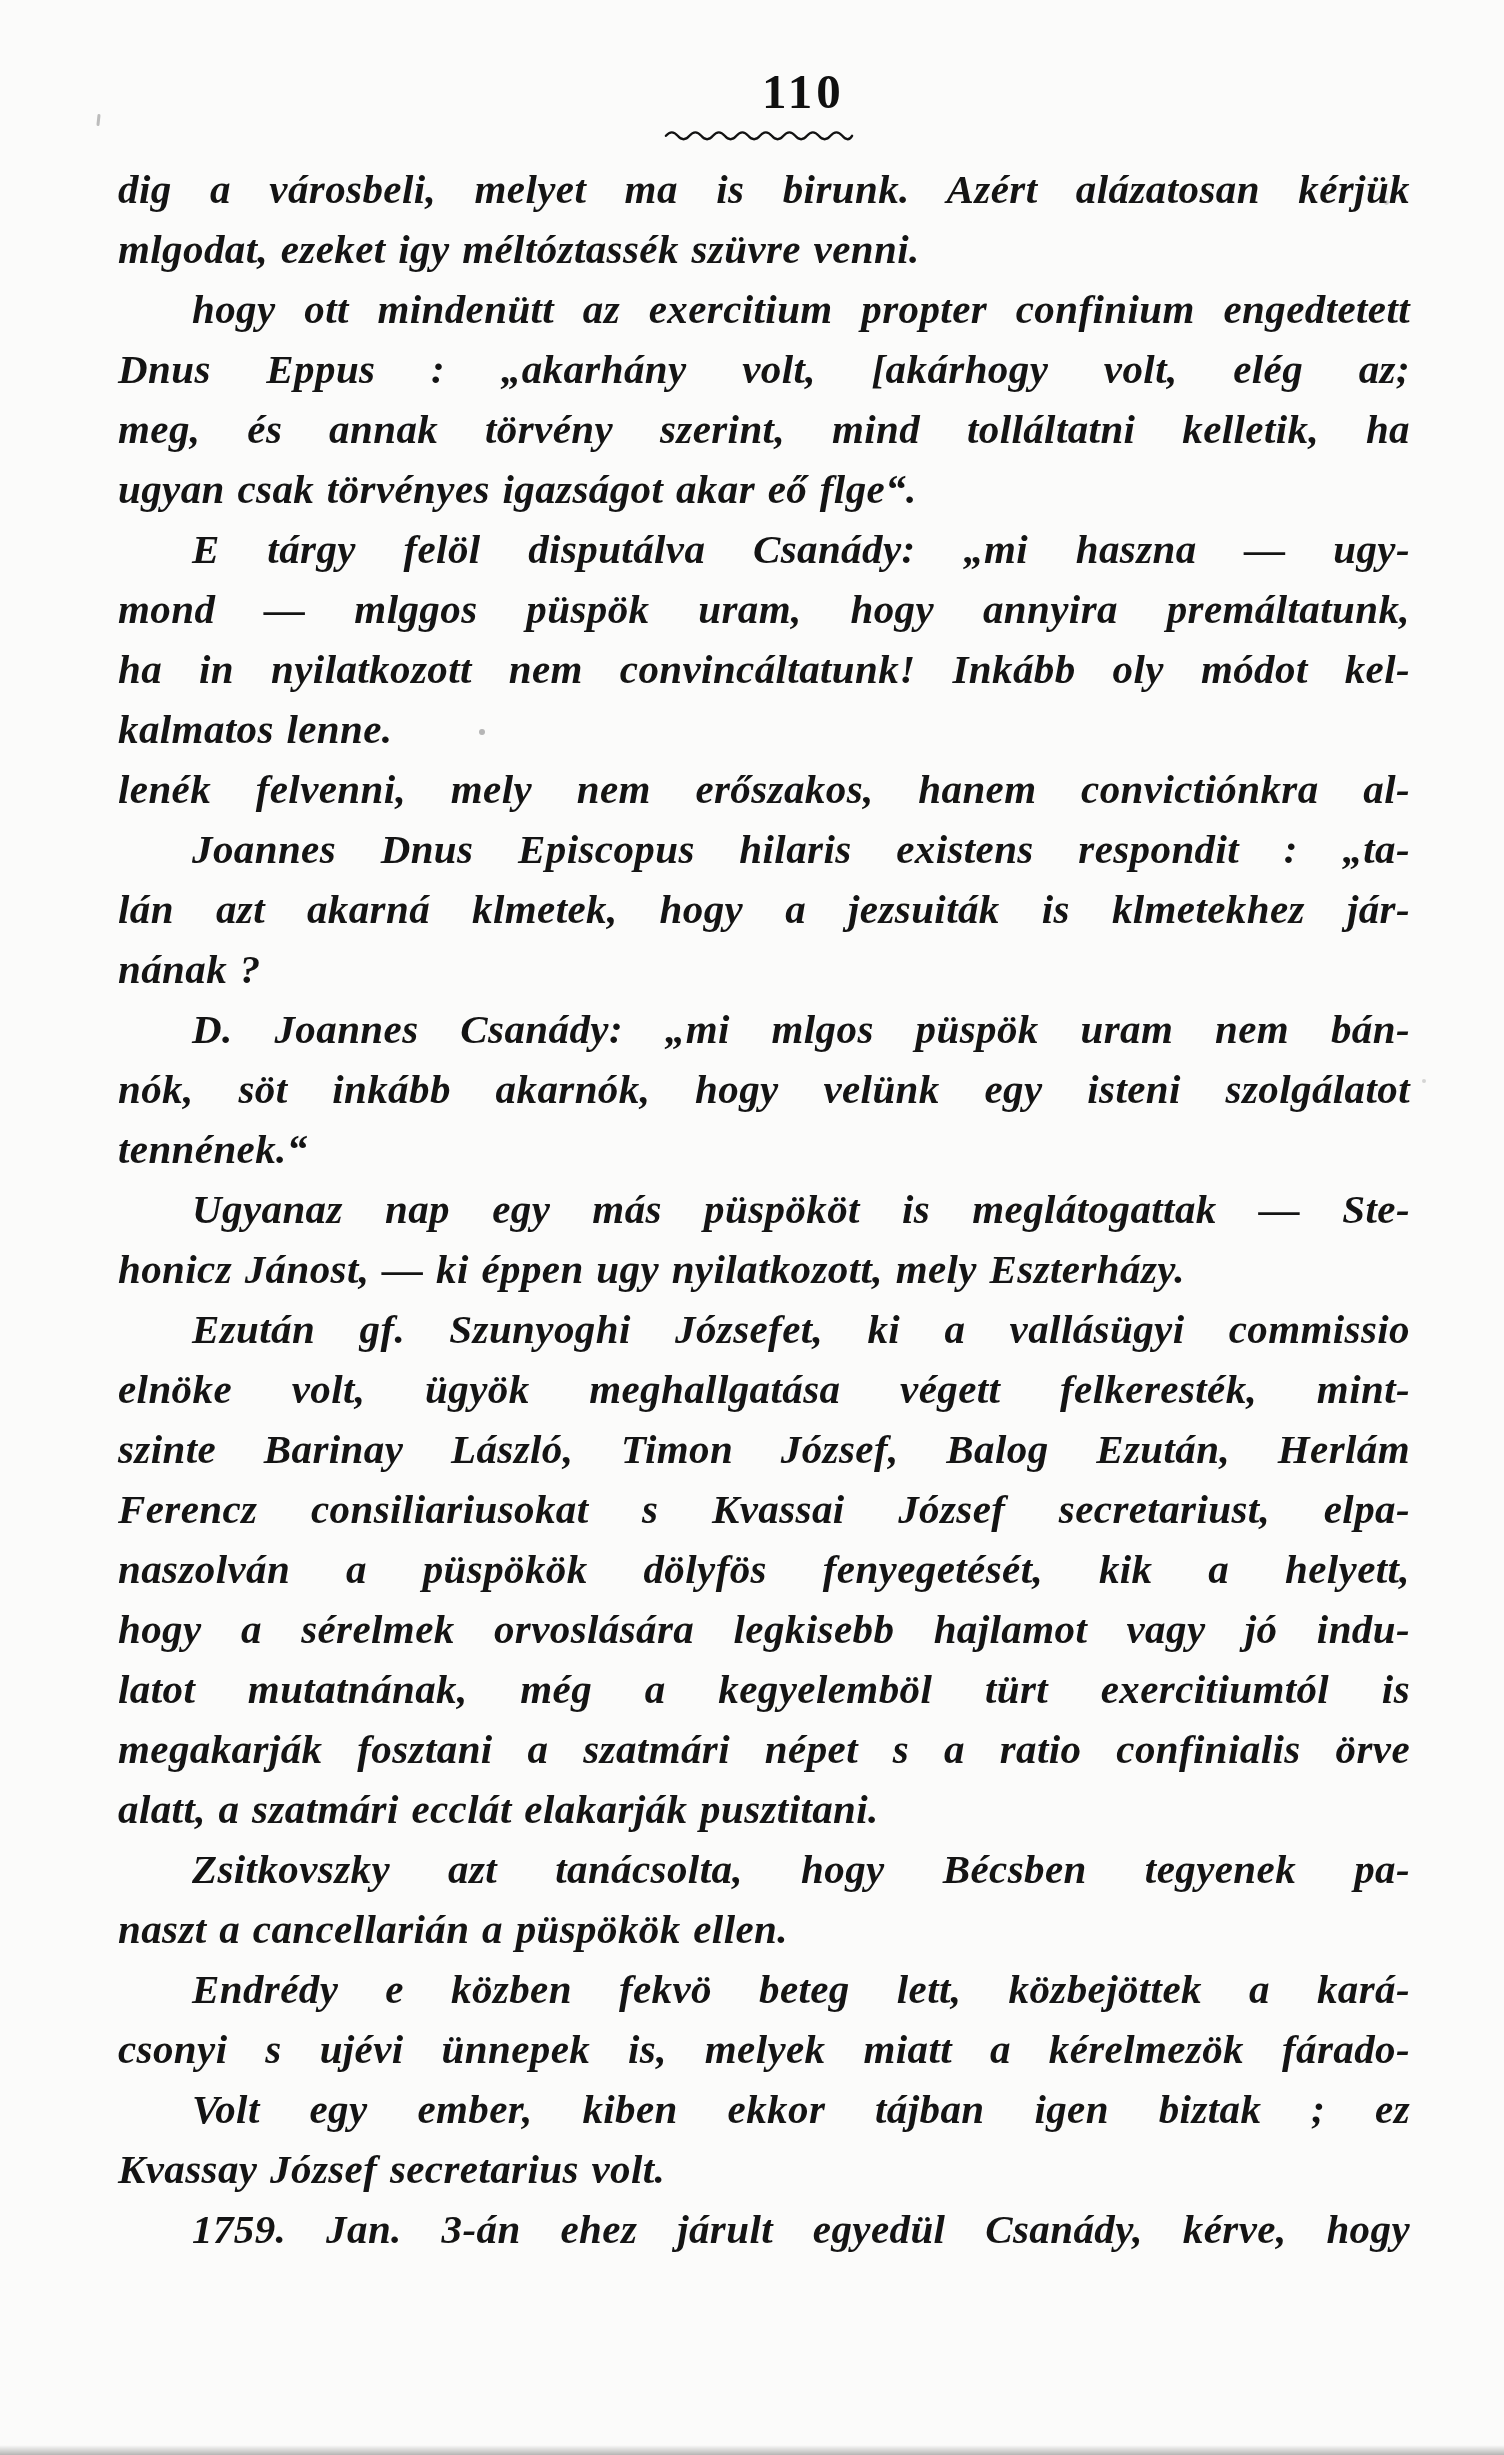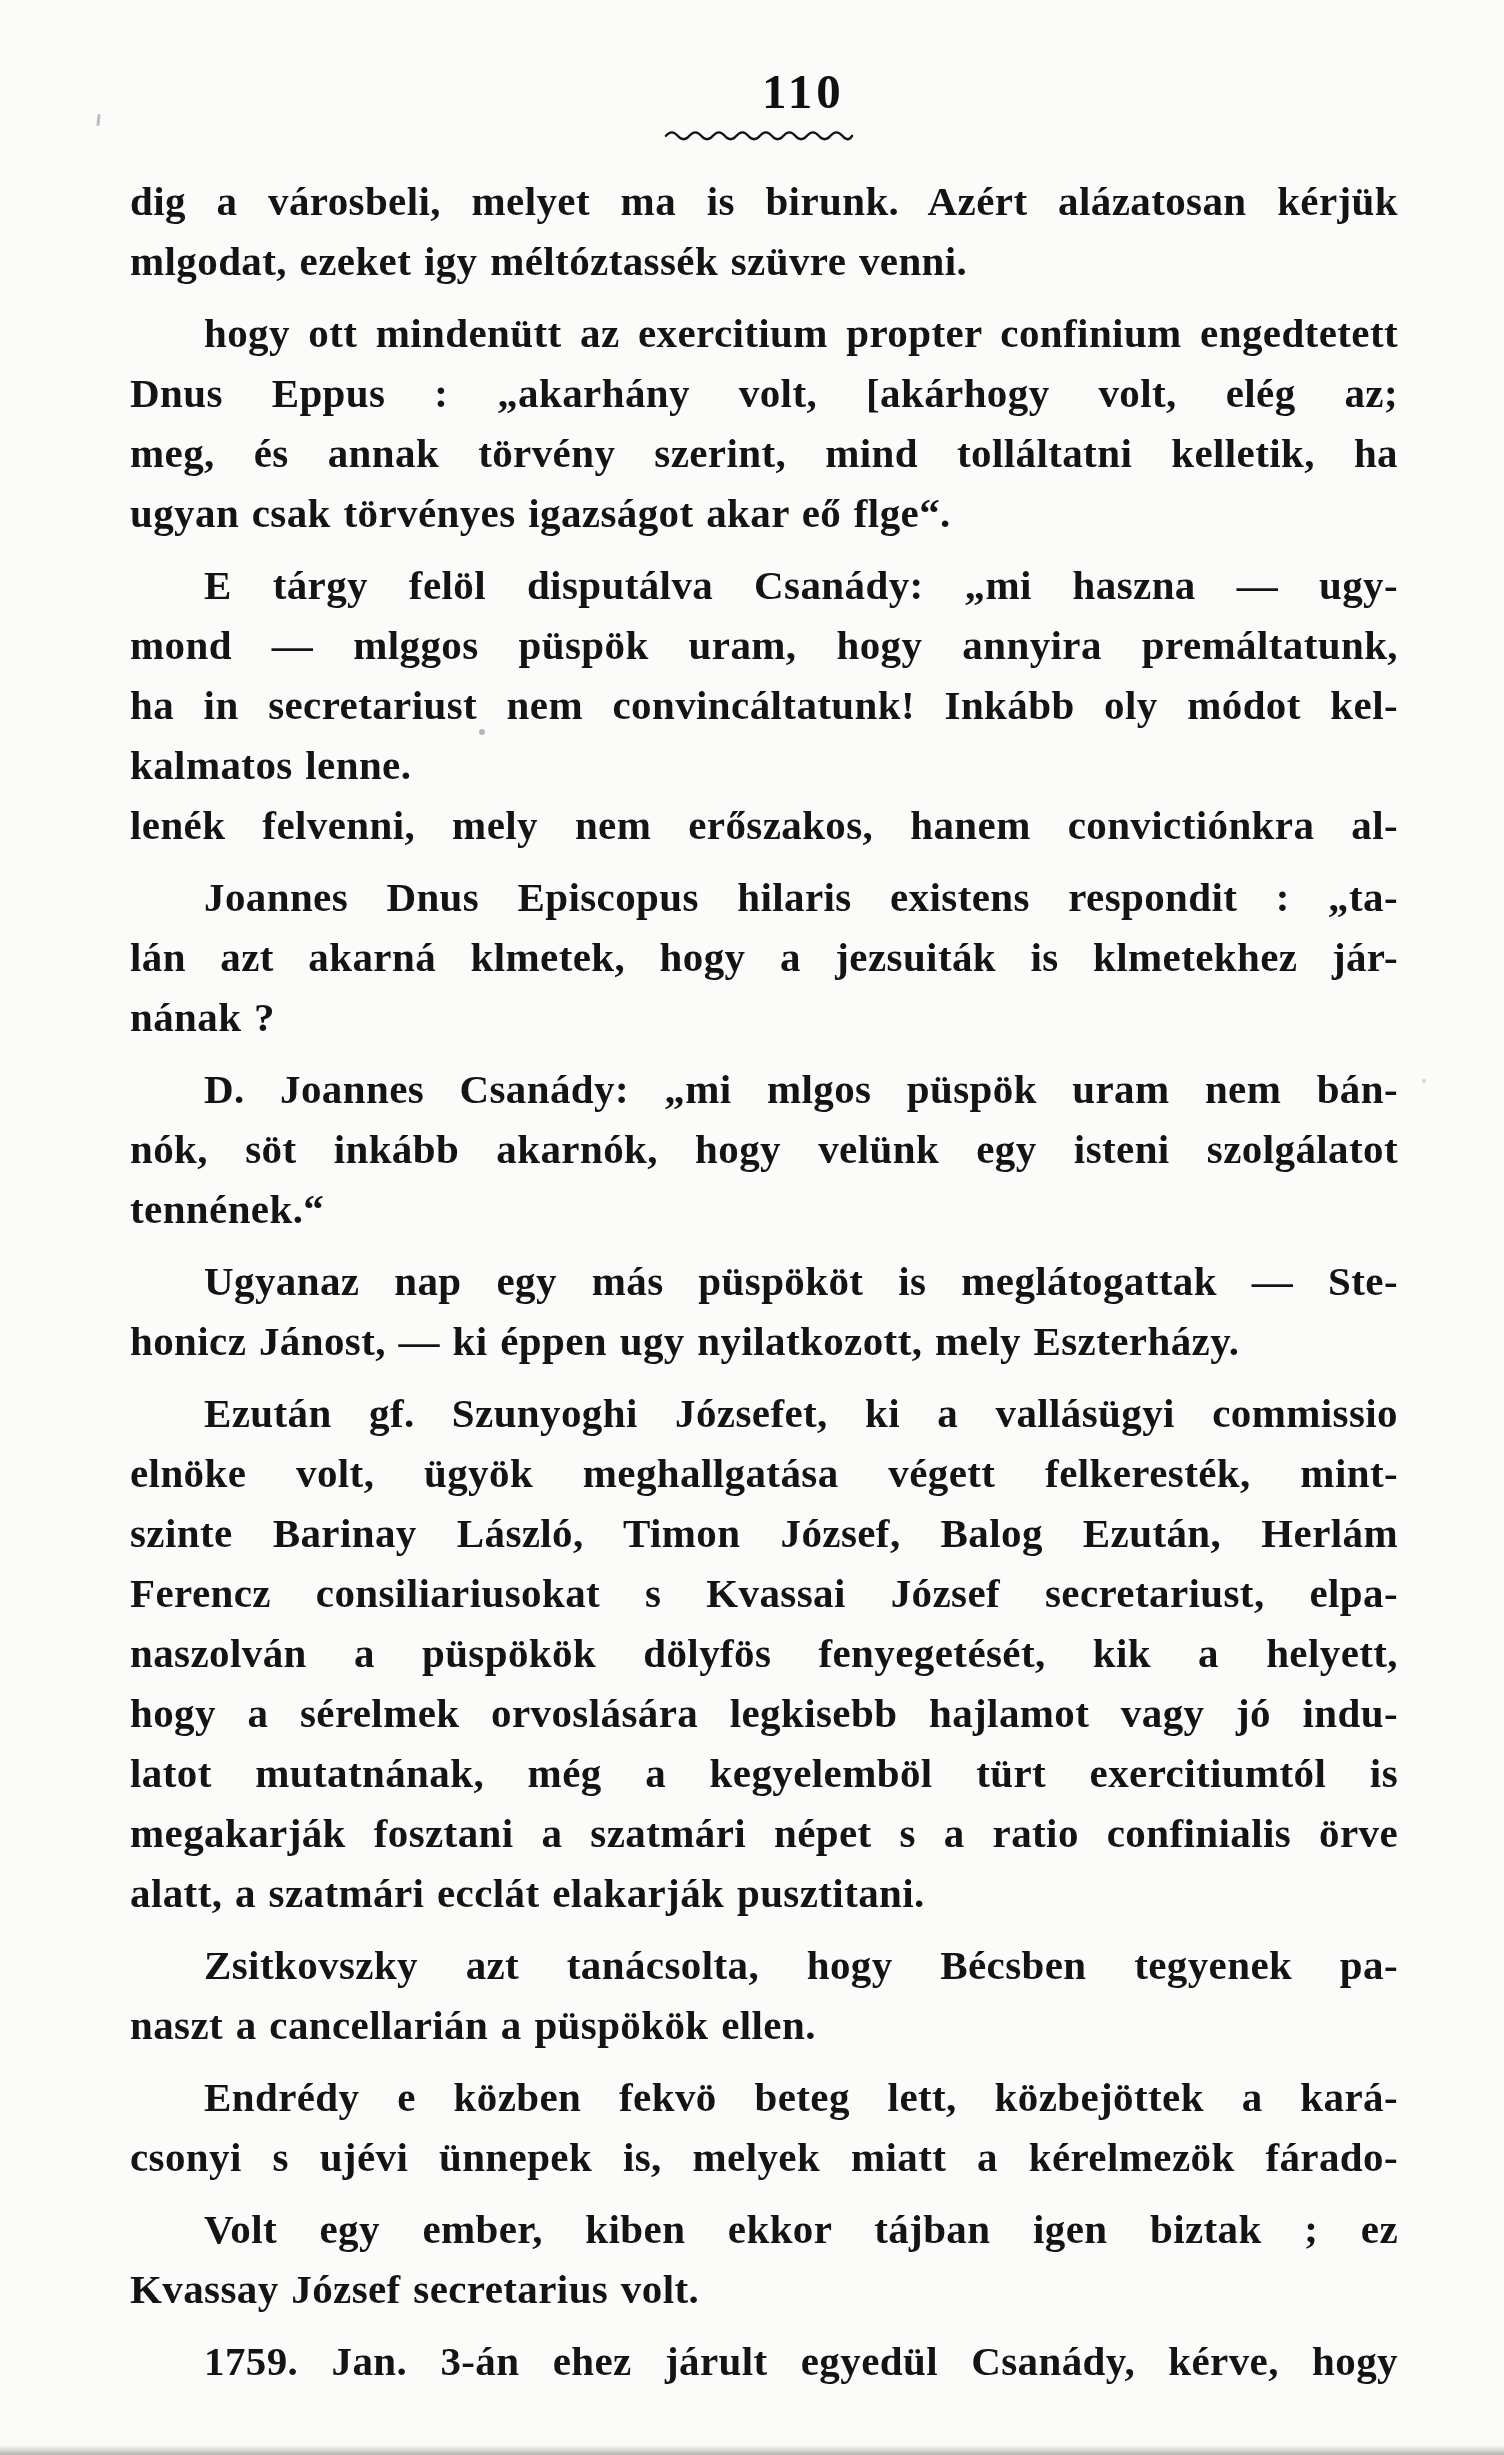--- a/index.html
+++ b/index.html
@@ -43,21 +43,21 @@
     position: absolute;
     left: 118px;
     top: 159px;
     width: 1292px;
     font-size: 41px;
     line-height: 60px;
     font-weight: 700;
     letter-spacing: 0.4px;
     word-spacing: 2px;
   }
-  .para { margin: 12px; }
+  .para { margin: 0; font-style: italic; }
   .line {
     height: 60px;
     text-align: justify;
     text-align-last: justify;
     white-space: normal;
   }
   .line.last {
     text-align-last: left;
   }
   .para.indent .line:first-child {
@@ -102,21 +102,21 @@
       </div>
       <div class="para indent">
         <div class="line">hogy ott mindenütt az exercitium propter confinium engedtetett</div>
         <div class="line">Dnus Eppus : „akarhány volt, [akárhogy volt, elég az;</div>
         <div class="line">meg, és annak törvény szerint, mind tolláltatni kelletik, ha</div>
         <div class="line last">ugyan csak törvényes igazságot akar eő flge“.</div>
       </div>
       <div class="para indent">
         <div class="line">E tárgy felöl disputálva Csanády: „mi haszna — ugy-</div>
         <div class="line">mond — mlggos püspök uram, hogy annyira premáltatunk,</div>
-        <div class="line">ha in secretariust nem convincáltatunk! Inkább oly módot kel-</div>
+        <div class="line">ha in nyilatkozott nem convincáltatunk! Inkább oly módot kel-</div>
         <div class="line last">kalmatos lenne.</div>
         <div class="line">lenék felvenni, mely nem erőszakos, hanem convictiónkra al-</div>
       </div>
       <div class="para indent">
         <div class="line">Joannes Dnus Episcopus hilaris existens respondit : „ta-</div>
         <div class="line">lán azt akarná klmetek, hogy a jezsuiták is klmetekhez jár-</div>
         <div class="line last">nának ?</div>
       </div>
       <div class="para indent">
         <div class="line">D. Joannes Csanády: „mi mlgos püspök uram nem bán-</div>

